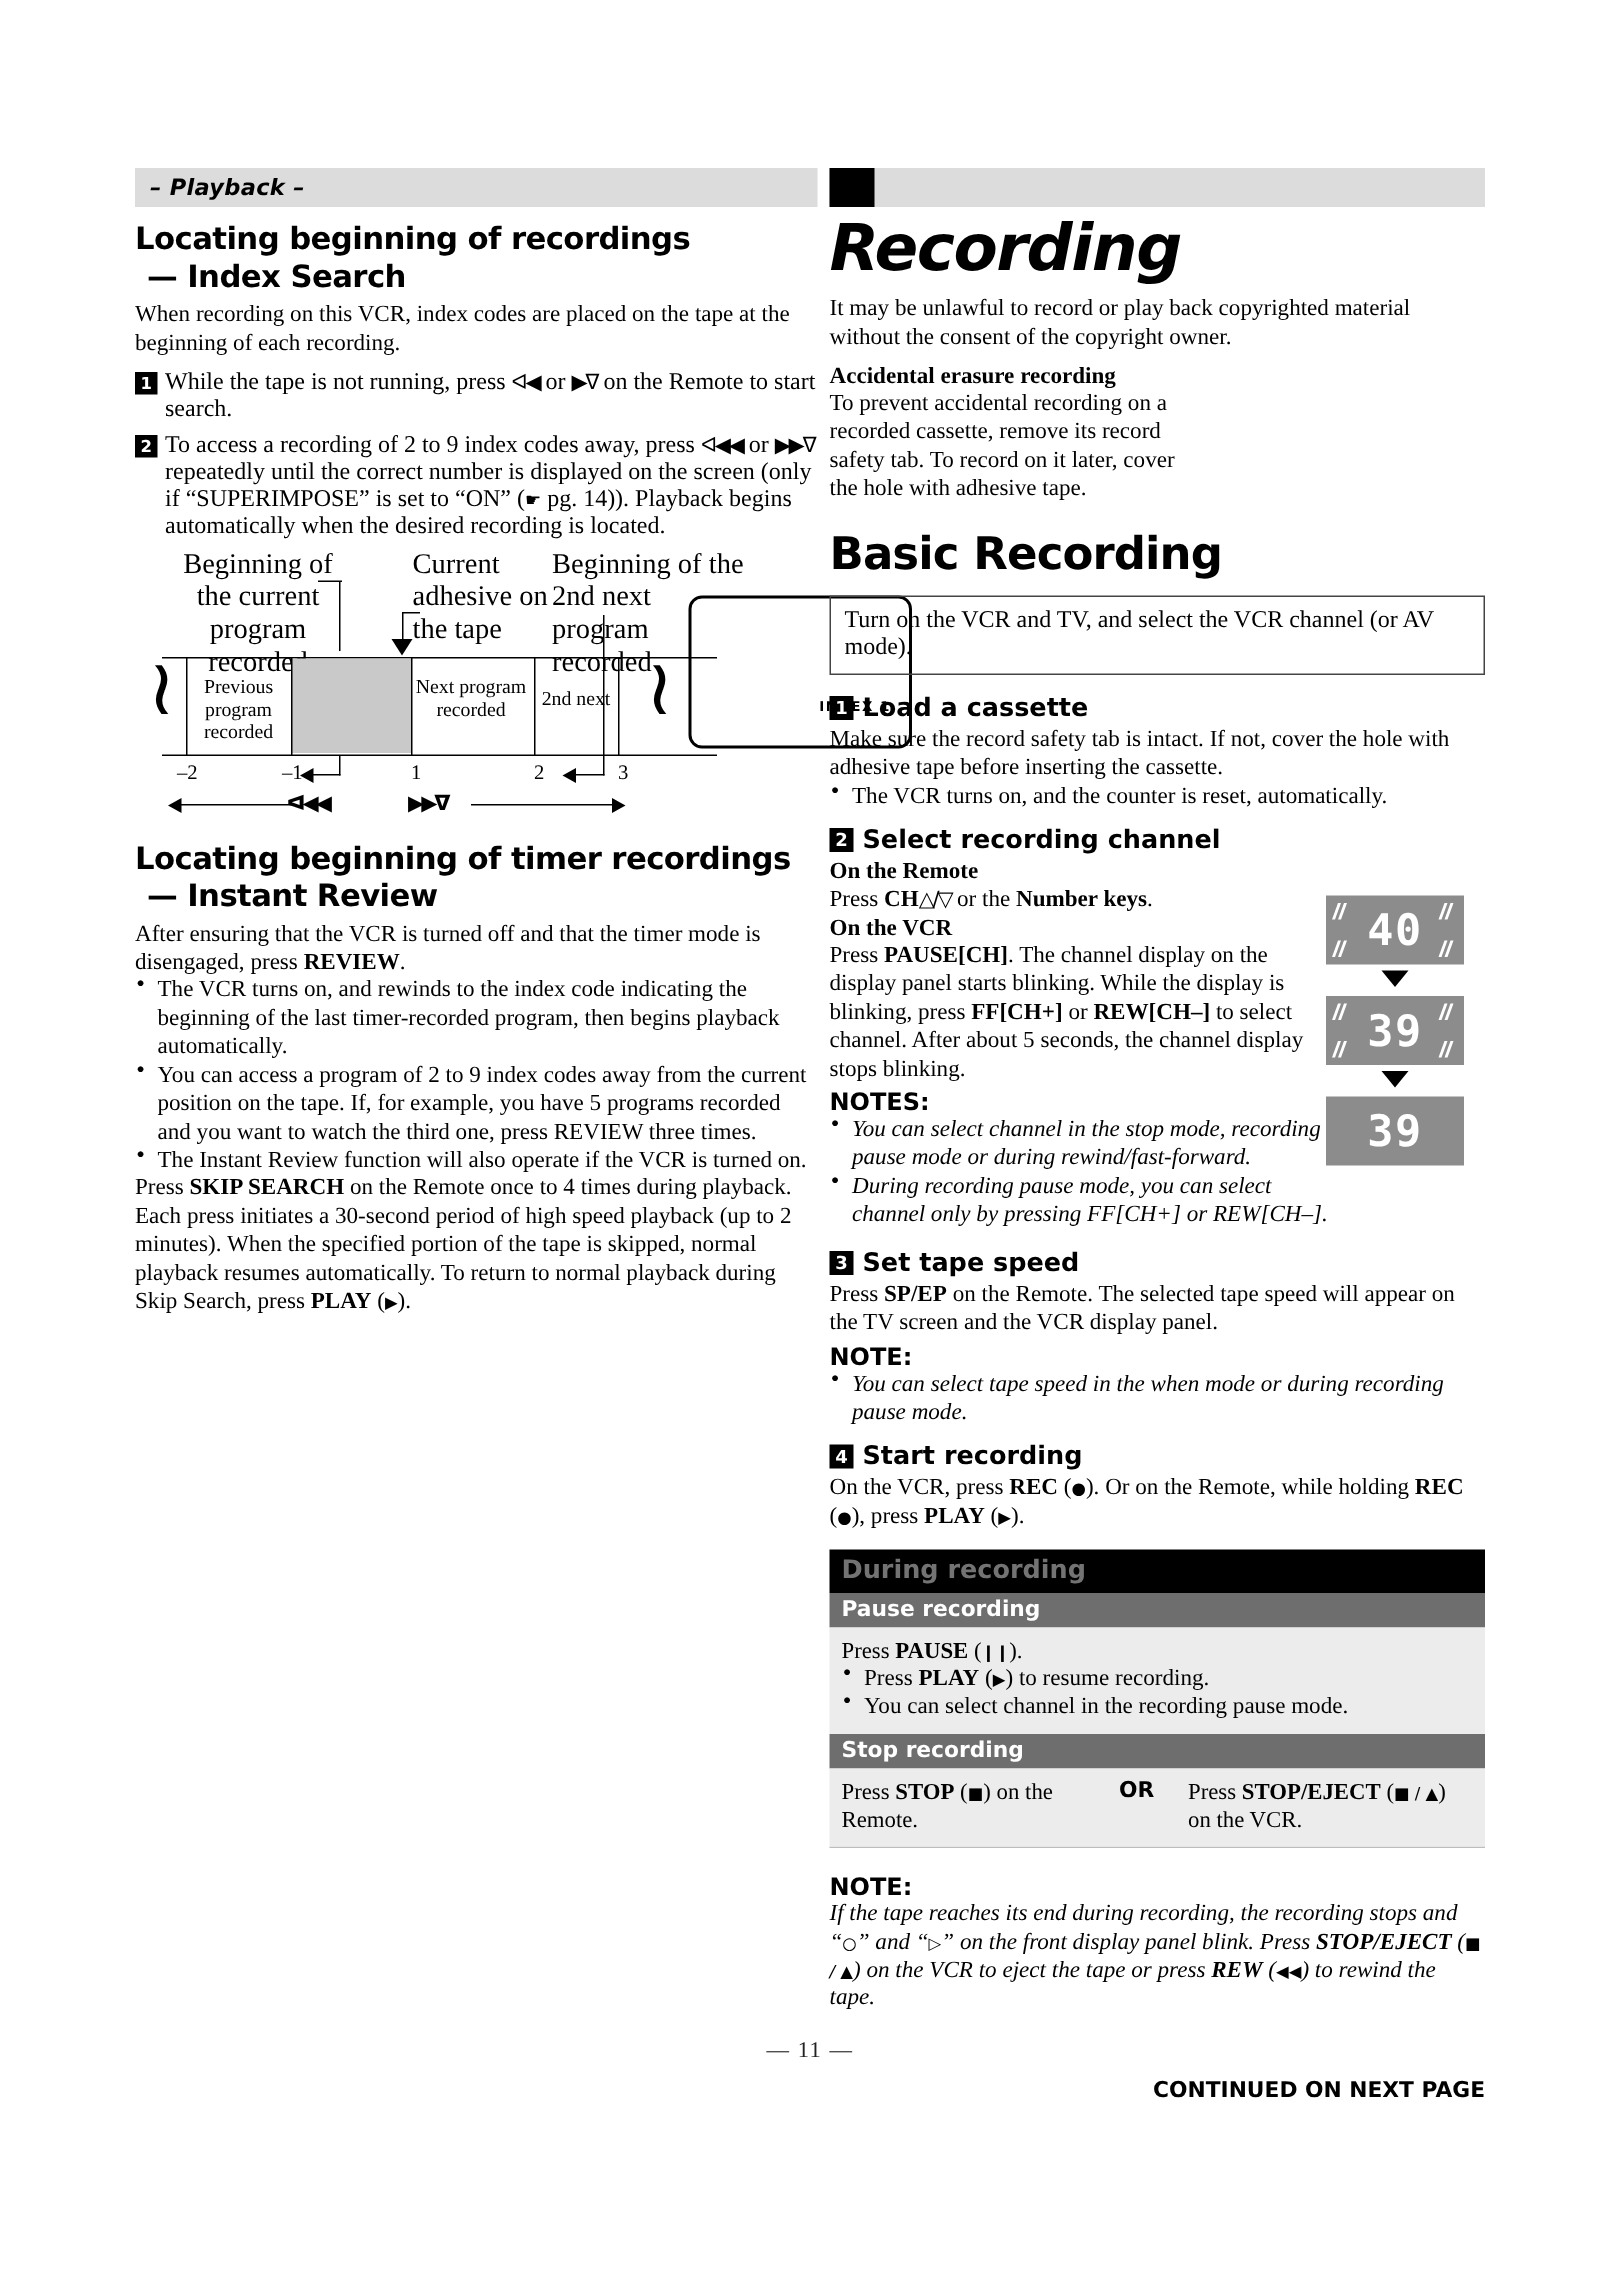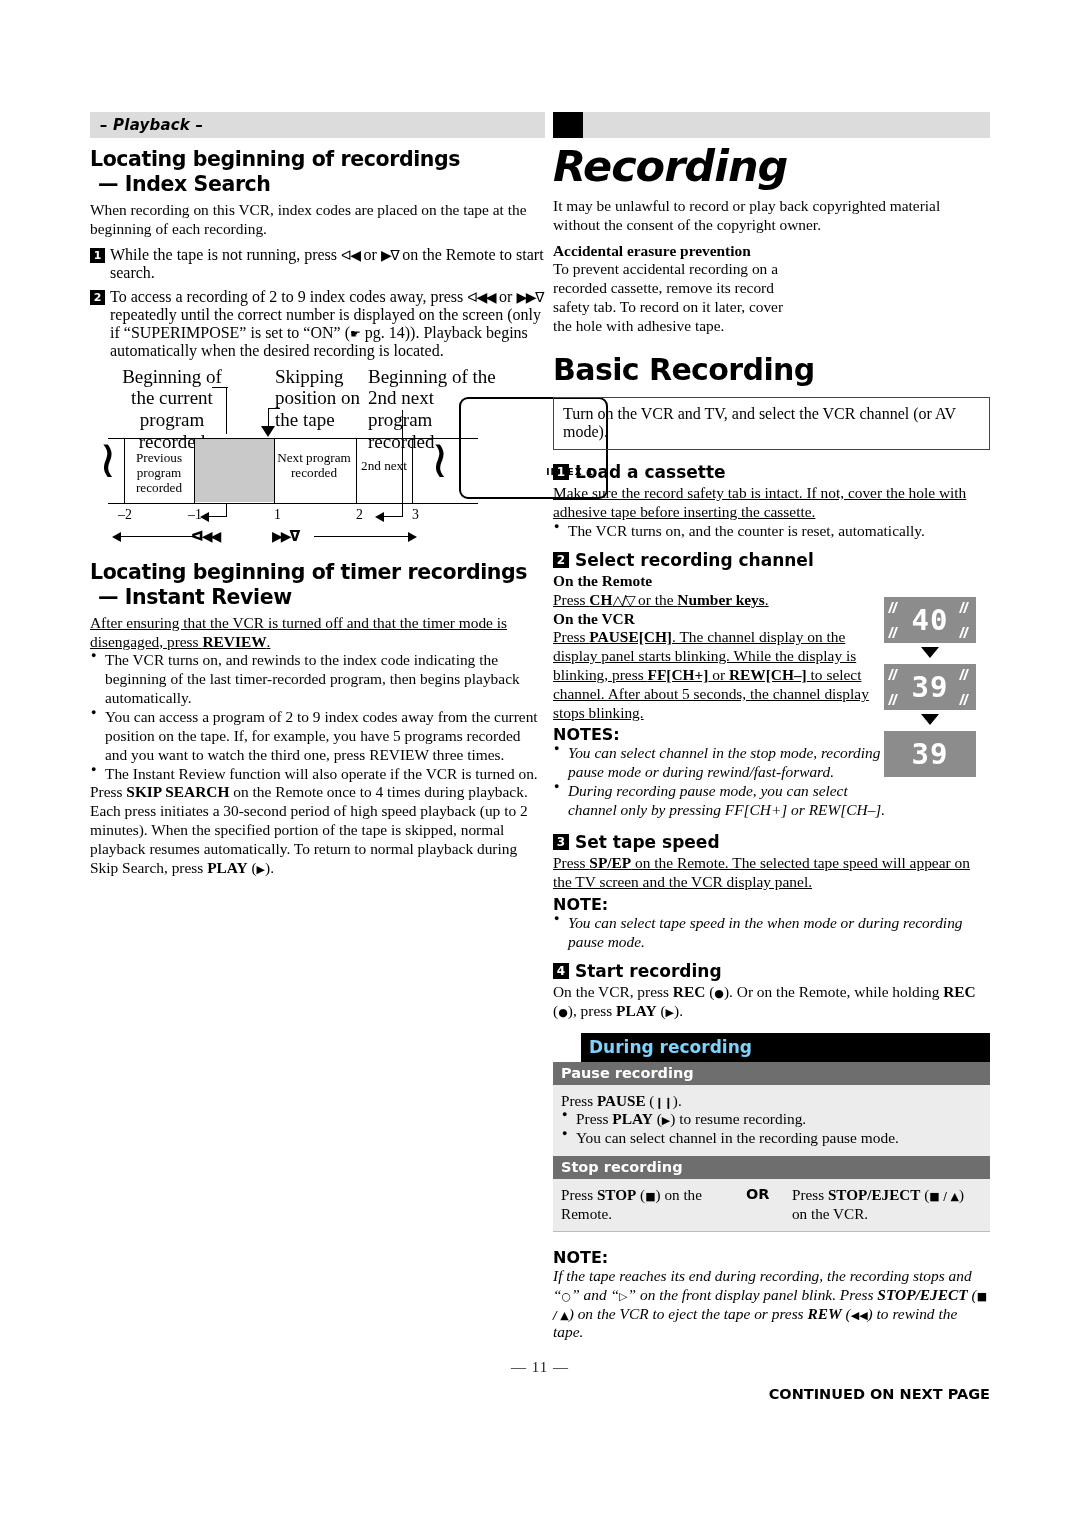--- a/index.html
+++ b/index.html
@@ -33,21 +33,21 @@
   }
   h2.sect .l2{display:block;padding-left:8px;}
   h2.basic{
     font-family:"DejaVu Sans",sans-serif;font-weight:bold;
     font-size:30px;margin:16px 0 10px 0;letter-spacing:-.6px;
   }
 
   
   p,li,.txt{font-size:15.4px;line-height:1.225;margin:0 0 0 0;}
   .txt{margin-bottom:7px;}
-  .tight{margin-bottom:0;text-decoration:underline;}
+  .tight{margin-bottom:0;}
   b,strong{font-weight:bold;}
   .it{font-style:italic;}
 
   
   .numbox{
     display:inline-block;width:15px;height:15px;background:#000;color:#fff;
     font-family:"DejaVu Sans",sans-serif;font-weight:bold;font-size:11px;
     text-align:center;line-height:15px;vertical-align:-1px;margin-right:5px;
   }
   .step{display:flex;margin-bottom:6px;}
@@ -108,22 +108,22 @@
   .blink{position:absolute;width:9px;height:11px;}
   .blink i{display:block;width:2px;height:11px;background:#fff;transform:skewX(-20deg);float:left;margin-right:2px;}
   .dnarrow{width:0;height:0;border-left:9px solid transparent;border-right:9px solid transparent;
     border-top:11px solid #000;margin:3px auto 6px 37px;}
 
   
   .boxnote{border:1.2px solid #444;padding:7px 9px 8px 9px;margin:4px 0 12px 0;}
 
   
   .drtable{margin-top:12px;border-bottom:1px solid #bdbdbd;}
-  .dr-title{background:#000;color:#7dd3fc;font-family:"DejaVu Sans",sans-serif;
-    font-weight:bold;font-size:17px;padding:4px 8px 5px 8px;margin-left:28px;}
+  .dr-title{background:#000;color:#737373;font-family:"DejaVu Sans",sans-serif;
+    font-weight:bold;font-size:17px;padding:4px 8px 5px 8px;}
   .dr-sub{background:#6e6e6e;color:#fff;font-family:"DejaVu Sans",sans-serif;
     font-weight:bold;font-size:14.5px;padding:3px 8px 4px 8px;}
   .dr-body{background:#ececec;padding:6px 8px 8px 8px;font-size:15.2px;line-height:1.25;}
   .dr-split{display:flex;background:#ececec;padding:6px 8px 8px 8px;font-size:15.2px;line-height:1.25;}
   .dr-split .c1{width:185px;}
   .dr-split .c2{width:46px;font-family:"DejaVu Sans",sans-serif;font-weight:bold;font-size:14.5px;}
   .dr-split .c3{flex:1;}
 
   
   .contnext{font-family:"DejaVu Sans",sans-serif;font-weight:bold;font-size:14.5px;
@@ -161,21 +161,21 @@
       <span class="numbox">2</span>
       <span class="stxt" style="width:258px"><span>To access a recording of 2 to 9 index codes away, press </span><span class="sym">ᐊ◀◀</span><span> or </span><span class="sym">▶▶ᐁ</span><span> repeatedly until the correct number is displayed on the screen (only if “SUPERIMPOSE” is set to “ON” (</span><span class="hand">☛</span><span> pg. 14)). Playback begins automatically when the desired recording is located.</span></span>
     </div>
 
     <div class="tv">
       <span class="tv-index">INDEX  1</span>
     </div>
 
     <div class="tape-fig">
       <div class="tl" style="left:22px;top:0;width:120px;text-align:center;">Beginning of the current program recorded</div>
-      <div class="tl" style="left:185px;top:0;width:92px;">Skipping position on the tape</div>
+      <div class="tl" style="left:185px;top:0;width:92px;">Current adhesive on the tape</div>
       <div class="tl" style="left:278px;top:0;width:130px;">Beginning of the 2nd next program recorded</div>
 
       <div class="vline" style="left:136px;top:22px;height:46px;"></div>
       <div class="hline" style="left:122px;top:21px;width:16px;"></div>
       <div class="vline" style="left:136px;top:138px;height:13px;"></div>
       <div class="hline" style="left:118px;top:150px;width:19px;"></div>
       <div class="arrowL" style="left:110px;top:146px;"></div>
 
       <div class="vline" style="left:178px;top:42px;height:22px;"></div>
       <div class="hline" style="left:178px;top:42px;width:12px;"></div>
@@ -233,21 +233,21 @@
   <div class="col-right">
 
     <div class="banner-right">
       <span class="banner-sq"></span>
     </div>
 
     <h1 class="big">Recording</h1>
 
     <p class="txt">It may be unlawful to record or play back copyrighted material without the consent of the copyright owner.</p>
 
-    <div class="subhead">Accidental erasure prevention</div>
+    <div class="subhead">Accidental erasure recording</div>
     <p style="width:245px;">To prevent accidental recording on a recorded cassette, remove its record safety tab. To record on it later, cover the hole with adhesive tape.</p>
 
     <h2 class="basic">Basic Recording</h2>
 
     <div class="boxnote">
       <span>Turn on the VCR and TV, and select the VCR channel (or AV mode).</span>
     </div>
 
     <div class="stephead">
       <span class="numbox">1</span>

